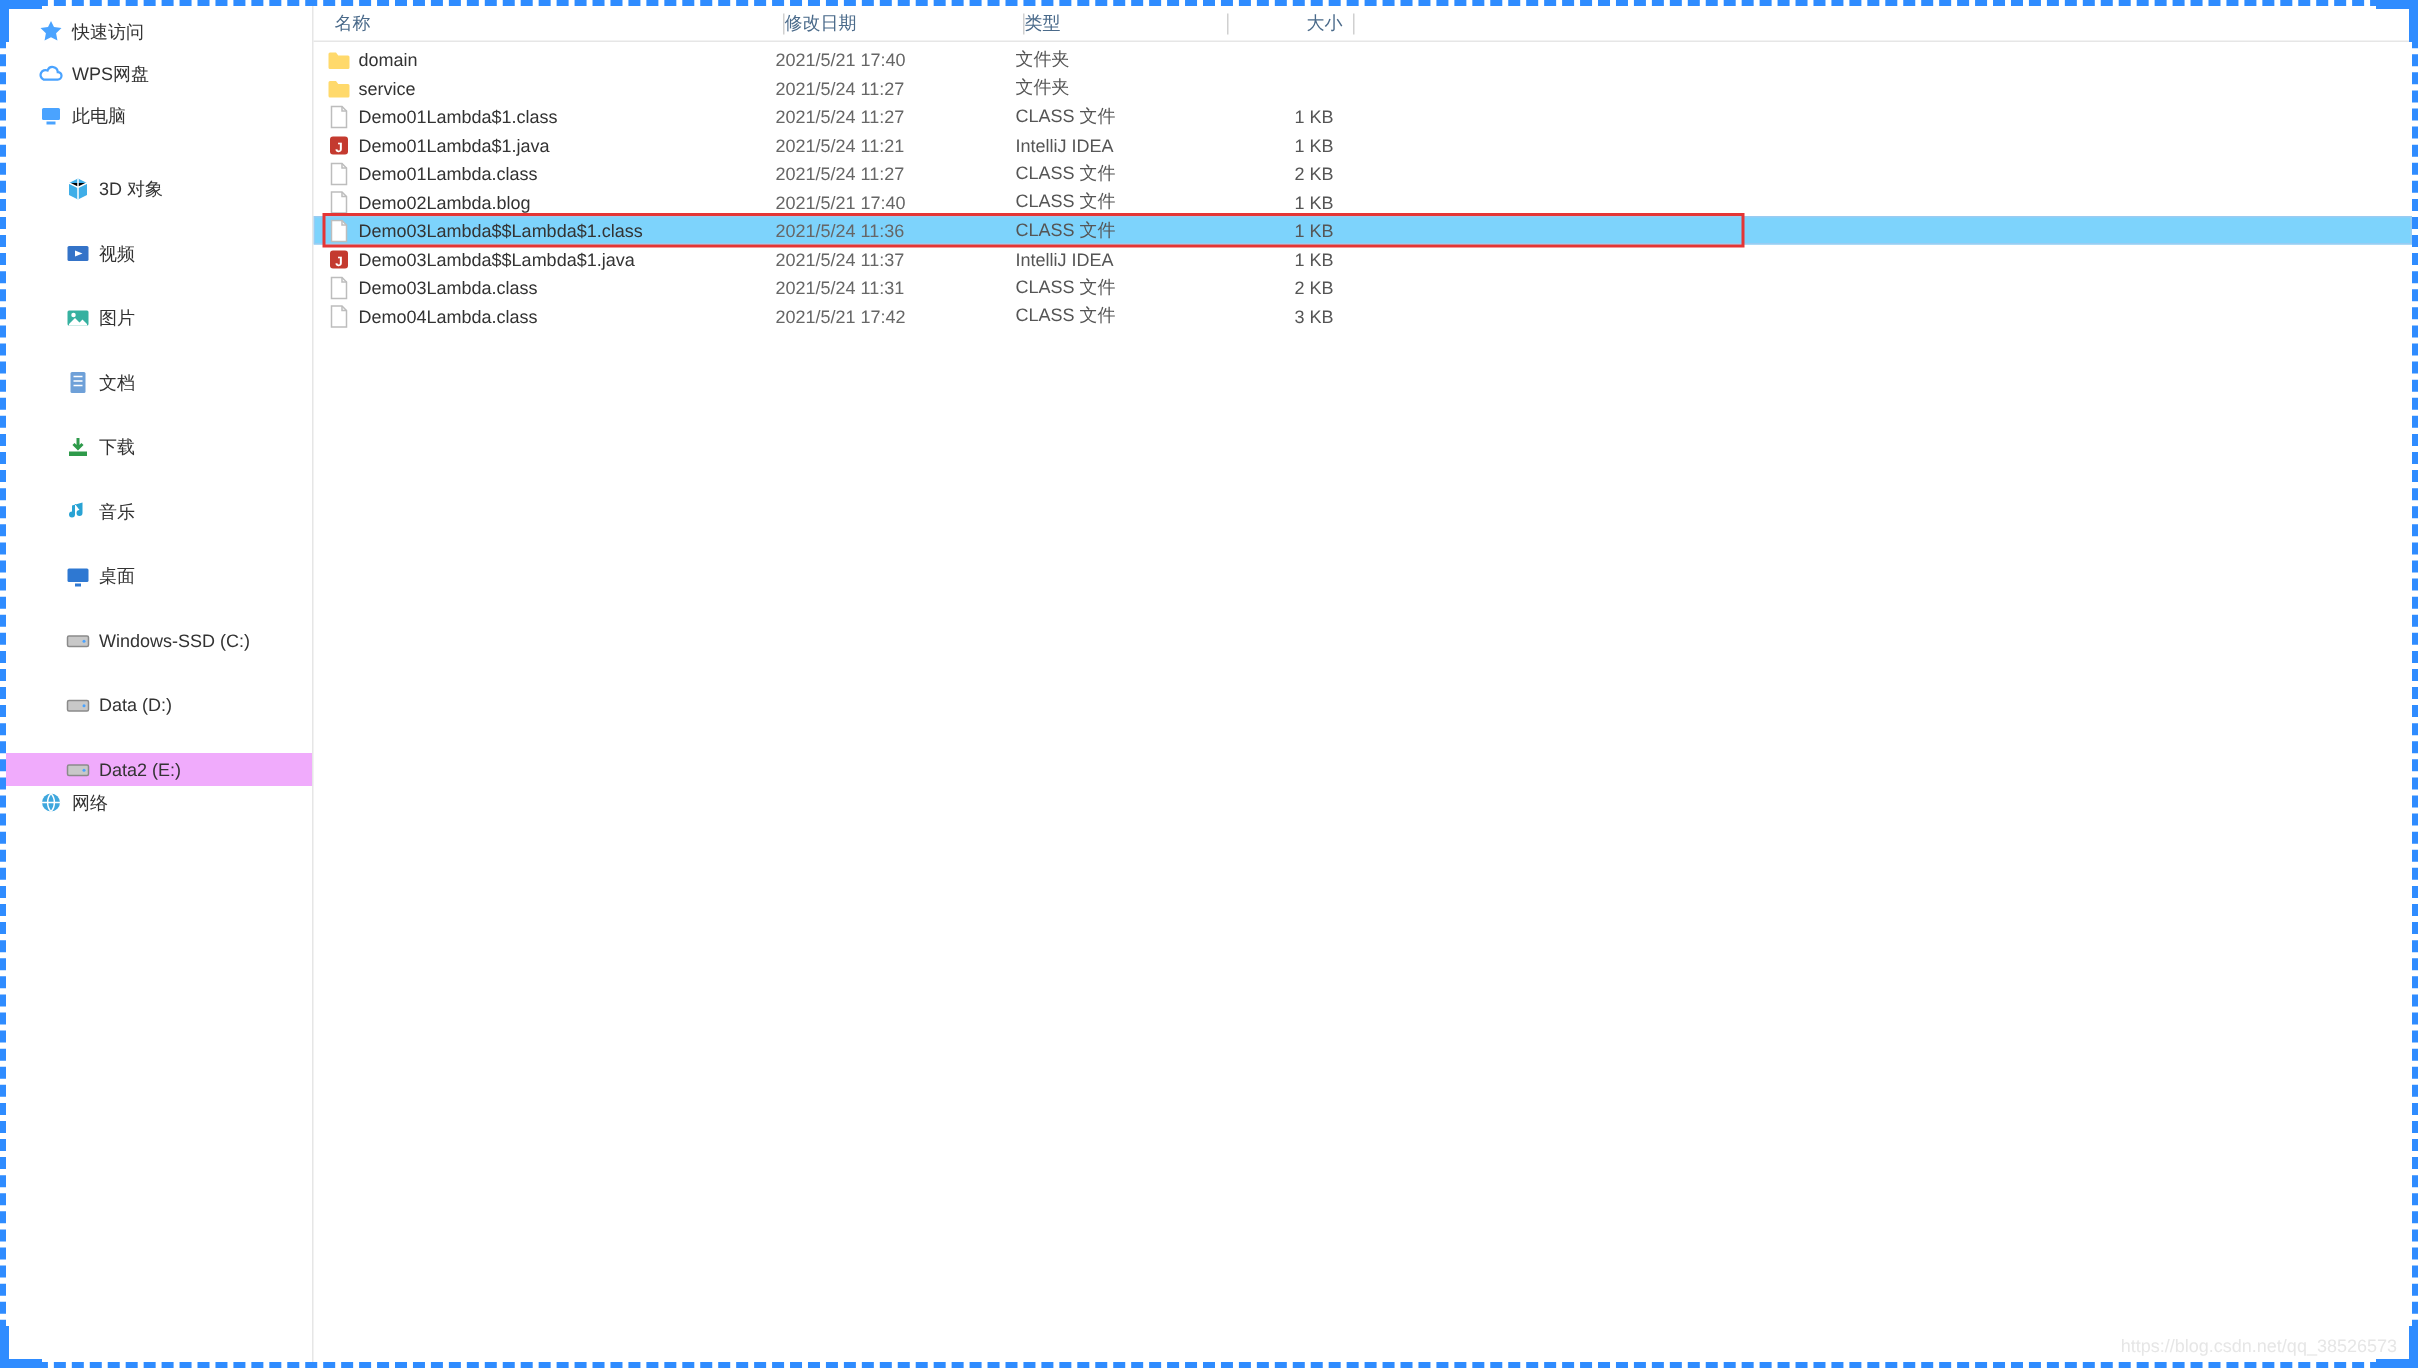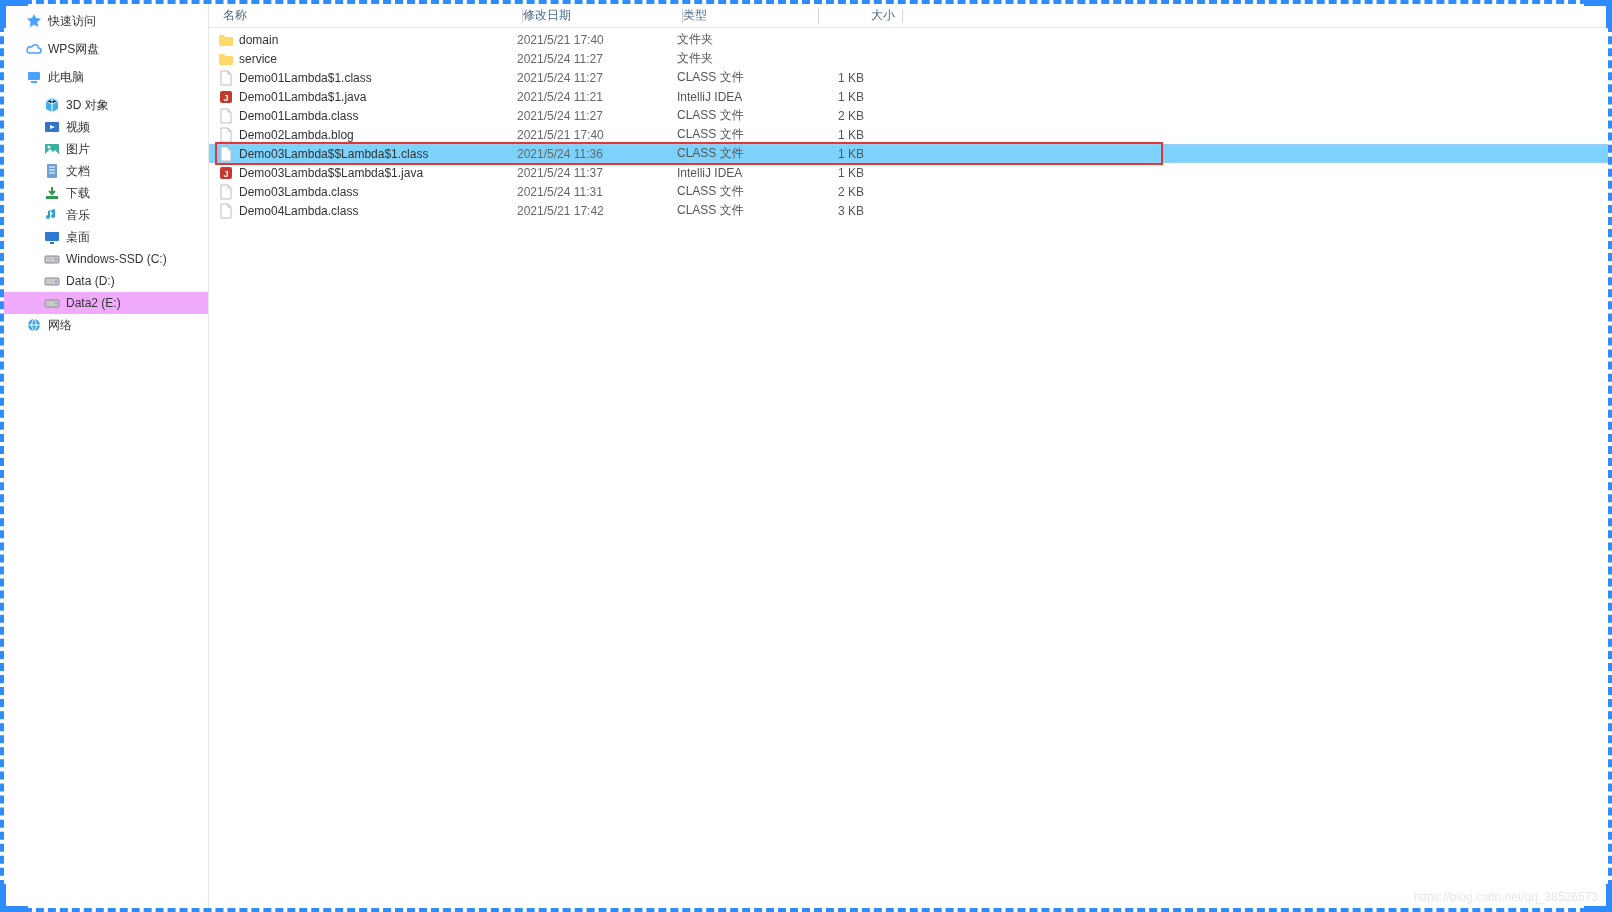--- a/index.html
+++ b/index.html
@@ -30,21 +30,21 @@
 
   
   .sidebar {
     width: 205px; flex-shrink: 0; border-right: 1px solid #e6e6e6;
     padding-top: 6px; overflow: hidden;
   }
   .tree-item {
     display: flex; align-items: center; height: 22px;
     padding-left: 22px; cursor: default; white-space: nowrap;
   }
-  .tree-item.child { padding-left: 40px; }
+  .tree-item.child { padding-left: 40px; margin-top: 21px; }
   .tree-item.selected { background: #f0abfc; }
   .tree-item .ic { width: 16px; height: 16px; display: inline-flex; align-items: center; justify-content: center; margin-right: 6px; flex-shrink: 0; }
   .tree-item .lbl { }
 
   
   .center { flex: 1; display: flex; flex-direction: column; min-width: 0; }
   .cols {
     display: flex; align-items: center; height: 24px; padding-left: 14px;
     border-bottom: 1px solid #e6e6e6; color: #4a6a8a;
   }
@@ -59,21 +59,21 @@
   .row {
     display: flex; align-items: center; height: 19px; padding-left: 8px;
     position: relative;
   }
   .row.selected { background: #7dd3fc; outline: 1px solid #99ccf2; outline-offset: -1px; }
   .row .ic { width: 18px; height: 16px; display: inline-flex; align-items: center; justify-content: center; margin-right: 4px; }
   .row .cell { overflow: hidden; text-overflow: ellipsis; white-space: nowrap; }
   .row .cell-name { width: 278px; }
   .row .cell-mod  { width: 160px; color: #666; }
   .row .cell-type { width: 136px; color: #555; }
-  .row .cell-size { width: 84px; text-align: center; color: #555; padding-right: 8px; }
+  .row .cell-size { width: 84px; text-align: right; color: #555; padding-right: 8px; }
 
   .row.boxed::after {
     content: ""; position: absolute; left: 6px; right: 445px; top: -2px; bottom: -2px;
     border: 2px solid #e53535; pointer-events: none;
   }
 
   
   .preview {
     width: 400px; flex-shrink: 0; border-left: 1px solid #e6e6e6;
     padding: 10px 16px; display: flex; flex-direction: column; align-items: center;

